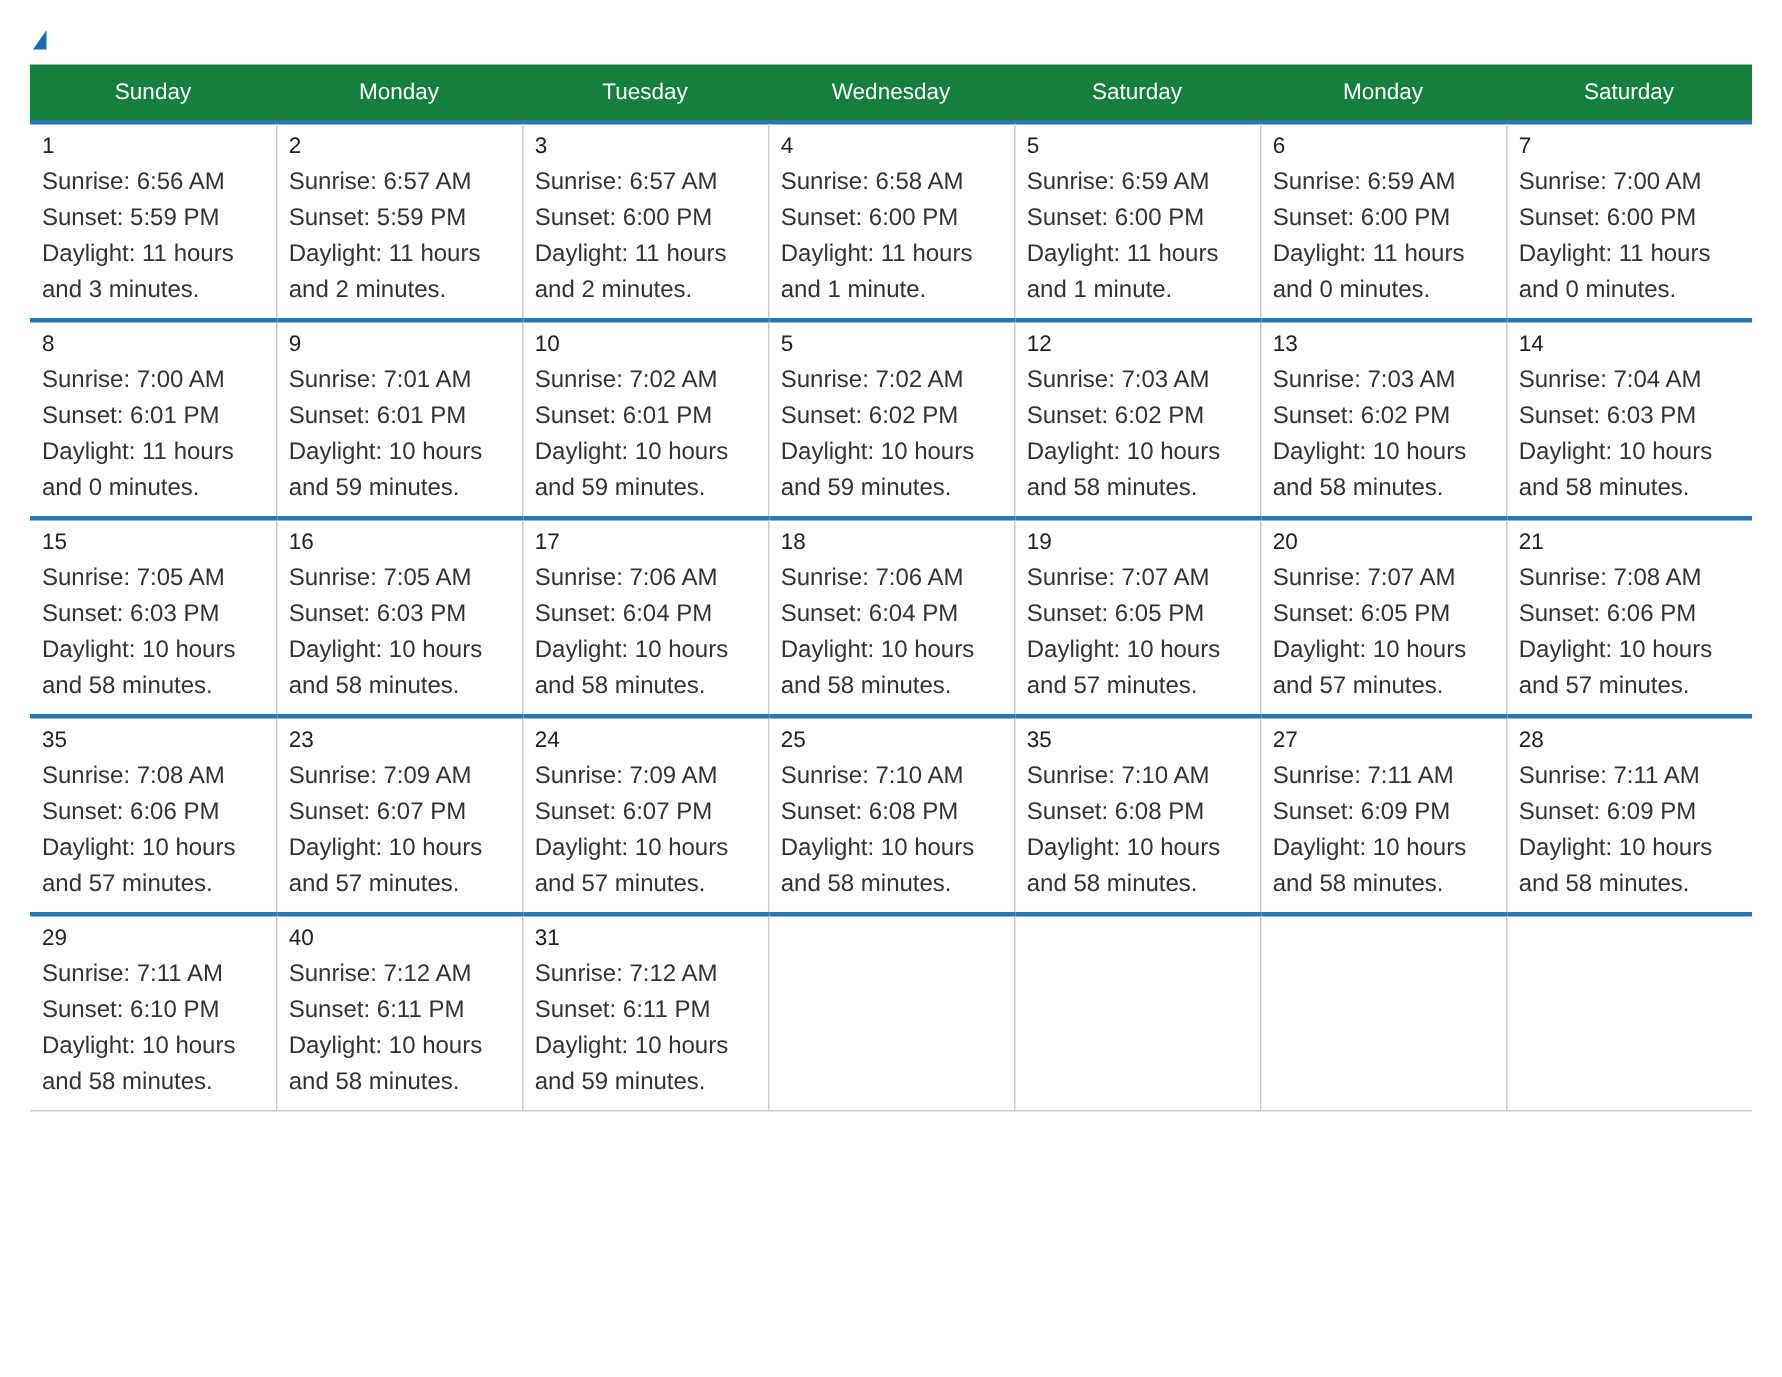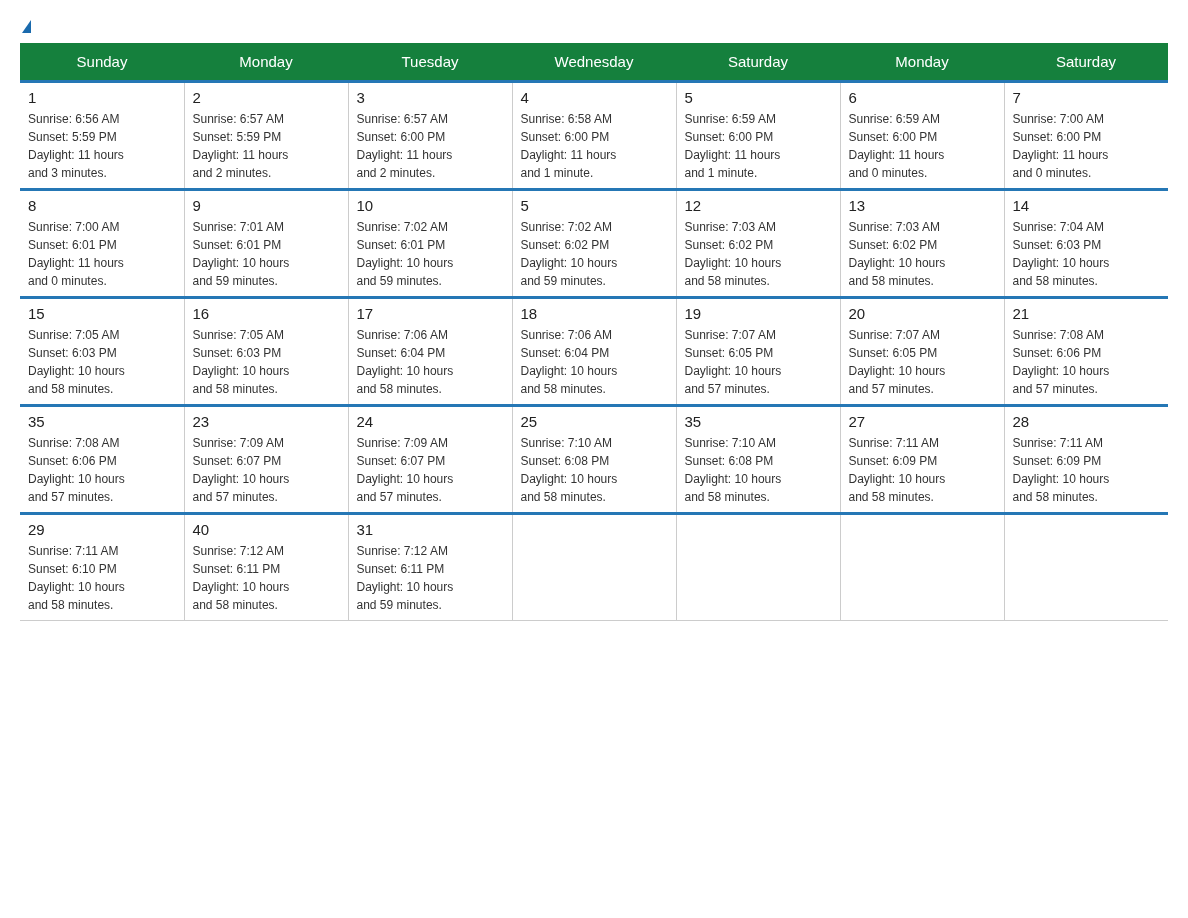--- a/index.html
+++ b/index.html
@@ -67,21 +67,21 @@
       width: 14.28%;
       height: 100px;
     }
     .day-number {
       font-size: 15px;
       font-weight: normal;
       margin-bottom: 4px;
       color: #222;
     }
     .day-info {
-      font-size: 12px;
+      font-size: 16px;
       color: #333;
       line-height: 1.5;
     }
     tbody tr:first-child td {
       border-top: 3px solid #2577b5;
     }
     tbody tr td:first-child {
       border-left: none;
     }
     tbody tr td:last-child {

